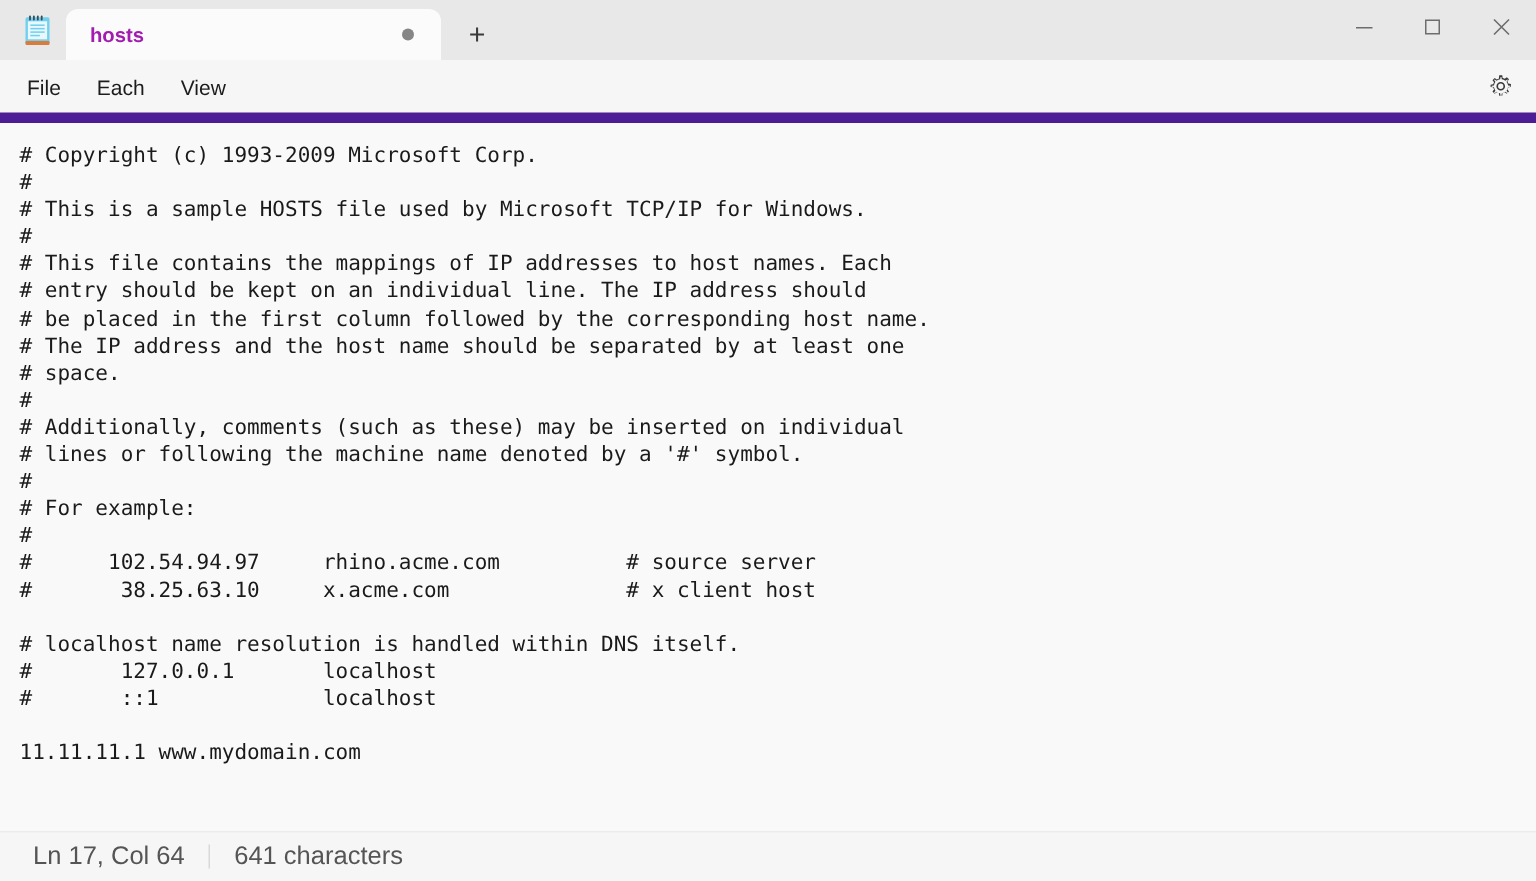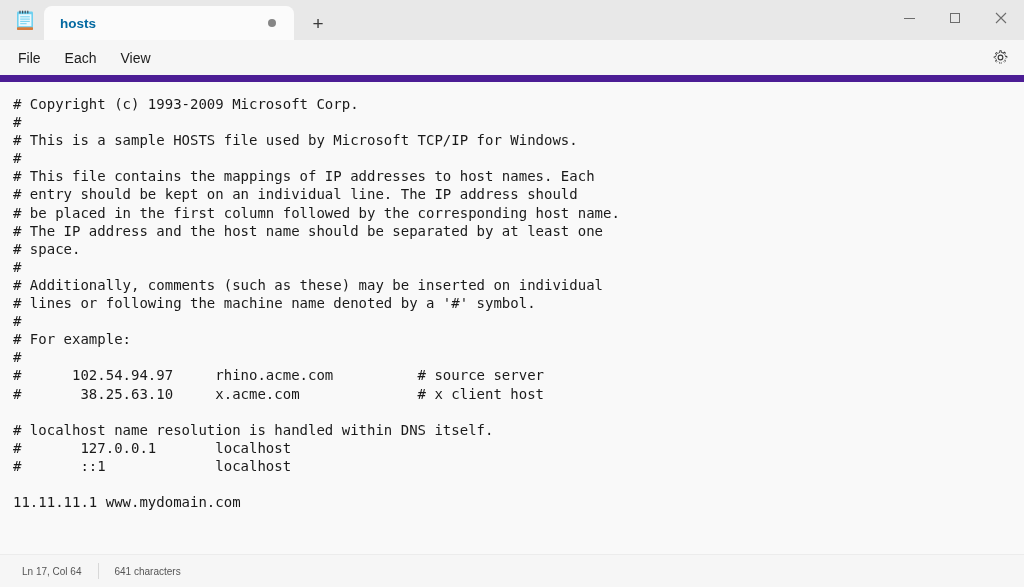--- a/index.html
+++ b/index.html
@@ -58,21 +58,21 @@
     border-radius: 8px 8px 0 0;
     display: flex;
     align-items: center;
     padding: 0 10px 0 16px;
     position: relative;
     box-sizing: border-box;
     margin-left: 2px;
   }
   .tab-title {
     font-size: 13.5px;
-    color: #0369a1;
+    color: #a21caf;
     font-weight: 600;
     flex: 1 1 auto;
     white-space: nowrap;
     overflow: hidden;
   }
   .tab-dot {
     width: 8px;
     height: 8px;
     border-radius: 50%;
     background: #868686;
@@ -177,21 +177,21 @@
     letter-spacing: 0px;
   }
 
   
   .statusbar {
     height: 33px;
     background: #f6f6f6;
     border-top: 1px solid #ececec;
     display: flex;
     align-items: center;
-    font-size: 10px;
+    font-size: 17px;
     color: #555555;
     flex: 0 0 auto;
     box-sizing: border-box;
   }
   .sb-left {
     display: flex;
     align-items: center;
   }
   .sb-right {
     display: flex;

